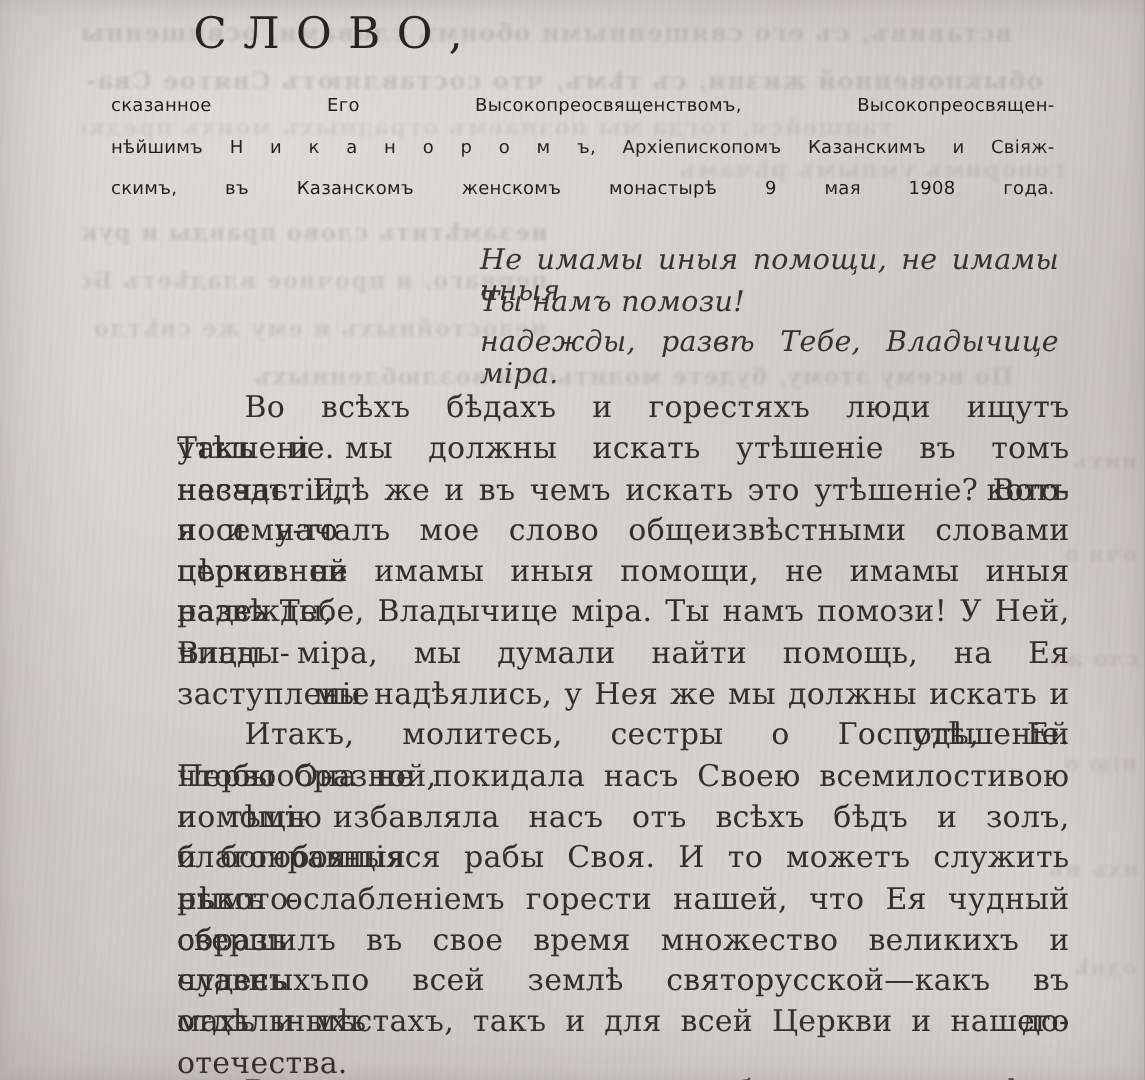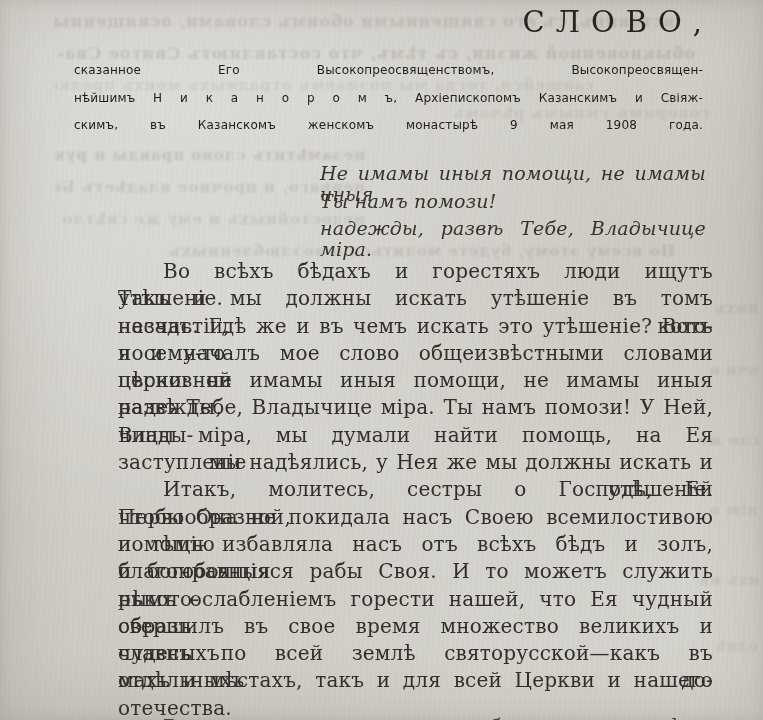--- a/index.html
+++ b/index.html
@@ -19,21 +19,21 @@
     box-shadow: inset 0 0 70px rgba(88,82,72,0.20), inset 0 0 12px rgba(88,82,72,0.12);
   }
   .bleed-layer { position:absolute; inset:0; }
   .bleed-line {
     position:absolute; font-family:"DejaVu Serif", serif; font-weight:bold;
     color:#746e66; transform:scaleX(-1); filter:blur(1.15px);
     white-space:nowrap; overflow:hidden; letter-spacing:1px;
   }
   .title {
     position:absolute; top:5px; left:118px; width:595px; margin:0;
-    text-align:right; font-size:29px; font-weight:normal;
+    text-align:left; font-size:29px; font-weight:normal;
     letter-spacing:11px; text-indent:11px; color:#26221d;
   }
   .subtitle {
     position:absolute; left:74px; top:57px; width:629px;
     font-family:"DejaVu Sans", sans-serif; font-weight:normal;
     font-size:12px; color:#211d18; letter-spacing:0.2px;
   }
   .subtitle-line { height:27.5px; line-height:27.5px; text-align:justify; text-align-last:justify; }
   .epigraph {
     position:absolute; left:320px; top:163px; width:386px;

